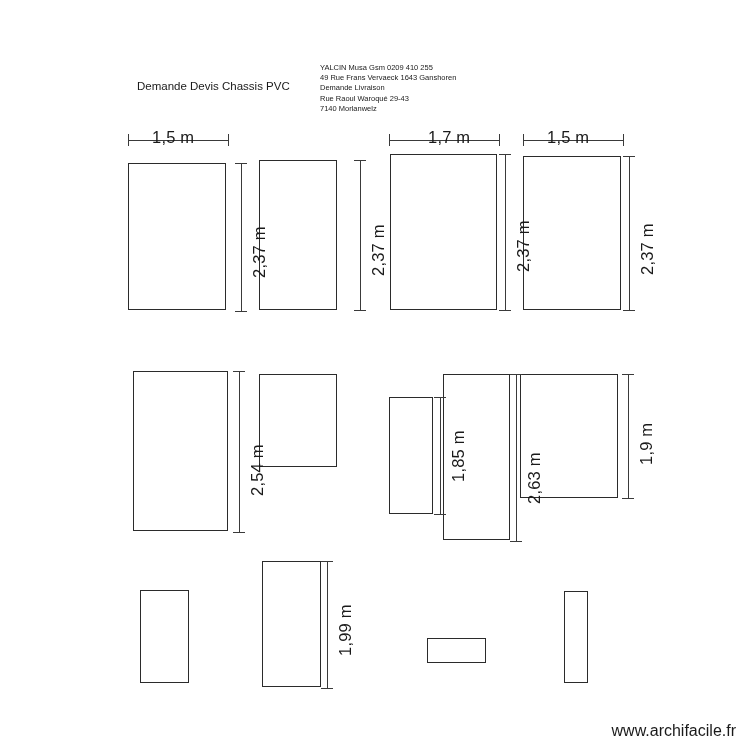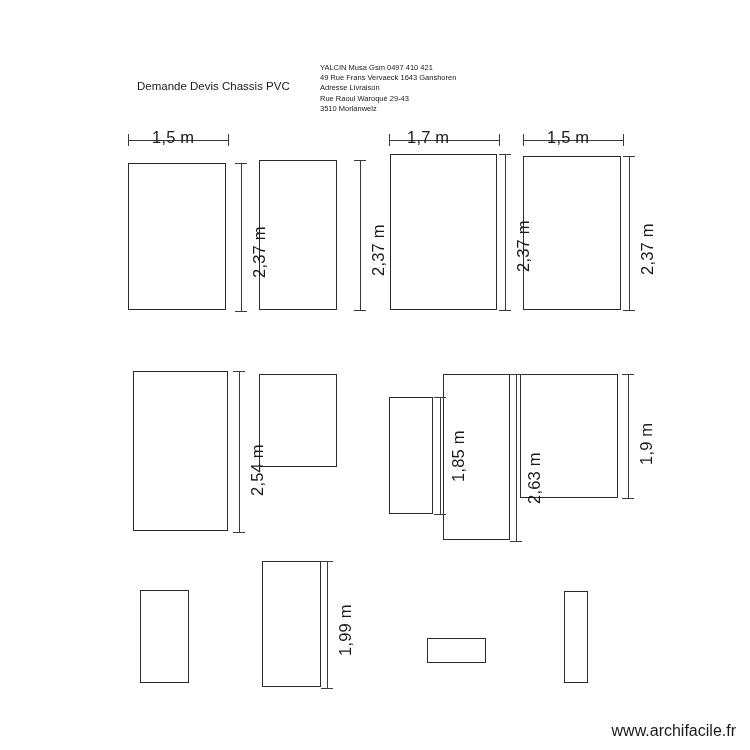--- a/index.html
+++ b/index.html
@@ -72,25 +72,25 @@
   }
 </style>
 </head>
 <body>
 
 <div class="canvas">
 
   <div class="title" style="left:137px; top:80px;">Demande Devis Chassis PVC</div>
 
   <div class="addr-block" style="left:320px; top:63px;">
-    <div>YALCIN Musa Gsm 0497 410 421</div>
+    <div>YALCIN Musa Gsm 0209 410 255</div>
     <div>49 Rue Frans Vervaeck 1643 Ganshoren</div>
-    <div>Adresse Livraison</div>
+    <div>Demande Livraison</div>
     <div>Rue Raoul Waroqué 29-43</div>
-    <div>3510 Morlanwelz</div>
+    <div>7140 Morlanwelz</div>
   </div>
 
   <div class="rect" style="left:128px; top:163px; width:98px; height:147px;"></div>
   <div class="rect" style="left:259px; top:160px; width:78px; height:150px;"></div>
   <div class="rect" style="left:390px; top:154px; width:107px; height:156px;"></div>
   <div class="rect" style="left:523px; top:156px; width:98px; height:154px;"></div>
 
   <div class="rect" style="left:133px; top:371px; width:95px; height:160px;"></div>
   <div class="rect" style="left:259px; top:374px; width:78px; height:93px;"></div>
   <div class="rect" style="left:389px; top:397px; width:44px; height:117px;"></div>
@@ -103,21 +103,21 @@
   <div class="rect" style="left:564px; top:591px; width:24px; height:92px;"></div>
 
   <div class="dimline h" style="left:128px; top:140px; width:100px;"></div>
   <div class="tick v" style="left:128px; top:134px; height:12px;"></div>
   <div class="tick v" style="left:228px; top:134px; height:12px;"></div>
   <div class="dim-label" style="left:152px; top:128px;">1,5 m</div>
 
   <div class="dimline h" style="left:389px; top:140px; width:110px;"></div>
   <div class="tick v" style="left:389px; top:134px; height:12px;"></div>
   <div class="tick v" style="left:499px; top:134px; height:12px;"></div>
-  <div class="dim-label" style="left:407px; top:128px;">1,7 m</div>
+  <div class="dim-label" style="left:428px; top:128px;">1,7 m</div>
 
   <div class="dimline h" style="left:523px; top:140px; width:100px;"></div>
   <div class="tick v" style="left:523px; top:134px; height:12px;"></div>
   <div class="tick v" style="left:623px; top:134px; height:12px;"></div>
   <div class="dim-label" style="left:547px; top:128px;">1,5 m</div>
 
   <div class="dimline v" style="left:241px; top:163px; height:148px;"></div>
   <div class="tick h" style="left:235px; top:163px; width:12px;"></div>
   <div class="tick h" style="left:235px; top:311px; width:12px;"></div>
   <div class="dim-label vert" style="left:250px; top:278px;">2,37 m</div>

